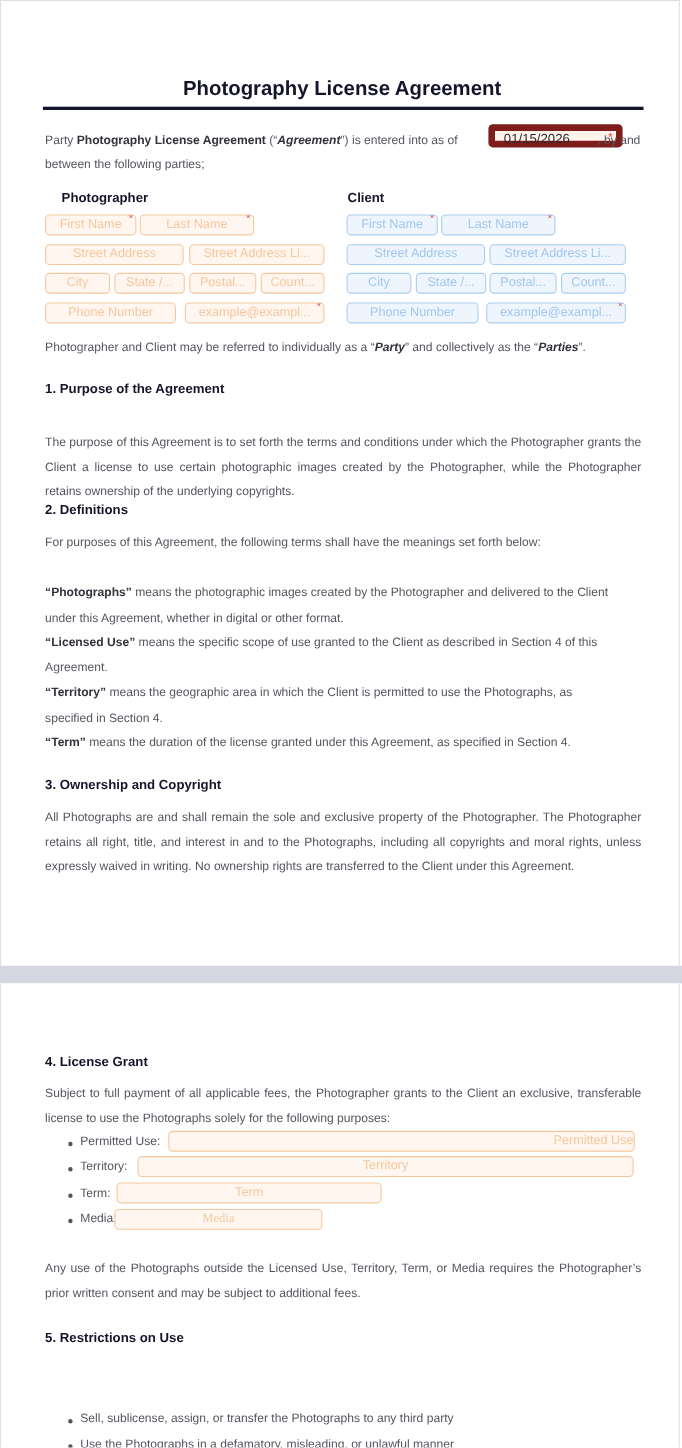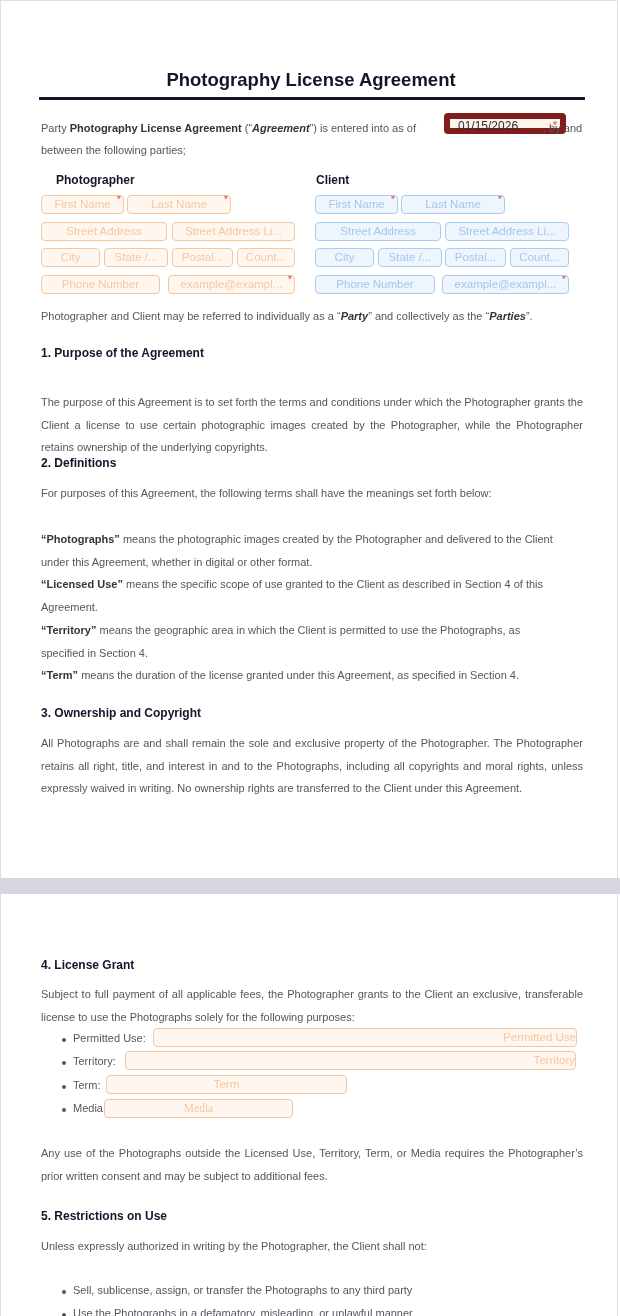--- a/index.html
+++ b/index.html
@@ -106,32 +106,31 @@
 <div class="page page2">
   <div class="abs h" style="left:40px; top:64px;">4. License Grant</div>
   <div class="abs p just" style="left:40px; top:89px; width:542px;">Subject to full payment of all applicable fees, the Photographer grants to the Client an exclusive, transferable license to use the Photographs solely for the following purposes:</div>
 
   <div class="bullet" style="left:61px; top:144px;"></div>
   <div class="abs li" style="left:72px; top:138px;">Permitted Use:</div>
   <div class="field f-or" style="left:152px; top:134px; width:424px;text-align:right;">Permitted Use</div>
 
   <div class="bullet" style="left:61px; top:167px;"></div>
   <div class="abs li" style="left:72px; top:161px;">Territory:</div>
-  <div class="field f-or" style="left:124px; top:157px; width:451px;text-align:right;">Territory</div>
+  <div class="field f-or" style="left:124px; top:157px; width:451px;">Territory</div>
 
   <div class="bullet" style="left:61px; top:191px;"></div>
   <div class="abs li" style="left:72px; top:185px;">Term:</div>
   <div class="field f-or" style="left:105px; top:181px; width:241px;">Term</div>
 
   <div class="bullet" style="left:61px; top:214px;"></div>
   <div class="abs li" style="left:72px; top:208px;">Media:</div>
   <div class="field f-or" style="left:103px; top:205px; width:189px;font-family:Liberation Serif, serif;">Media</div>
 
   <div class="abs p just" style="left:40px; top:248px; width:542px;">Any use of the Photographs outside the Licensed Use, Territory, Term, or Media requires the Photographer’s prior written consent and may be subject to additional fees.</div>
 
   <div class="abs h" style="left:40px; top:315px;">5. Restrictions on Use</div>
-  <div class="abs p" style="left:40px; top:341px; width:545px;">Unless expressly authorized in writing by the Photographer, the Client shall not:</div>
 
   <div class="bullet" style="left:61px; top:396px;"></div>
   <div class="abs li" style="left:72px; top:390px;">Sell, sublicense, assign, or transfer the Photographs to any third party</div>
   <div class="bullet" style="left:61px; top:419px;"></div>
   <div class="abs li" style="left:72px; top:413px;">Use the Photographs in a defamatory, misleading, or unlawful manner</div>
 </div>
 
 </body></html>

